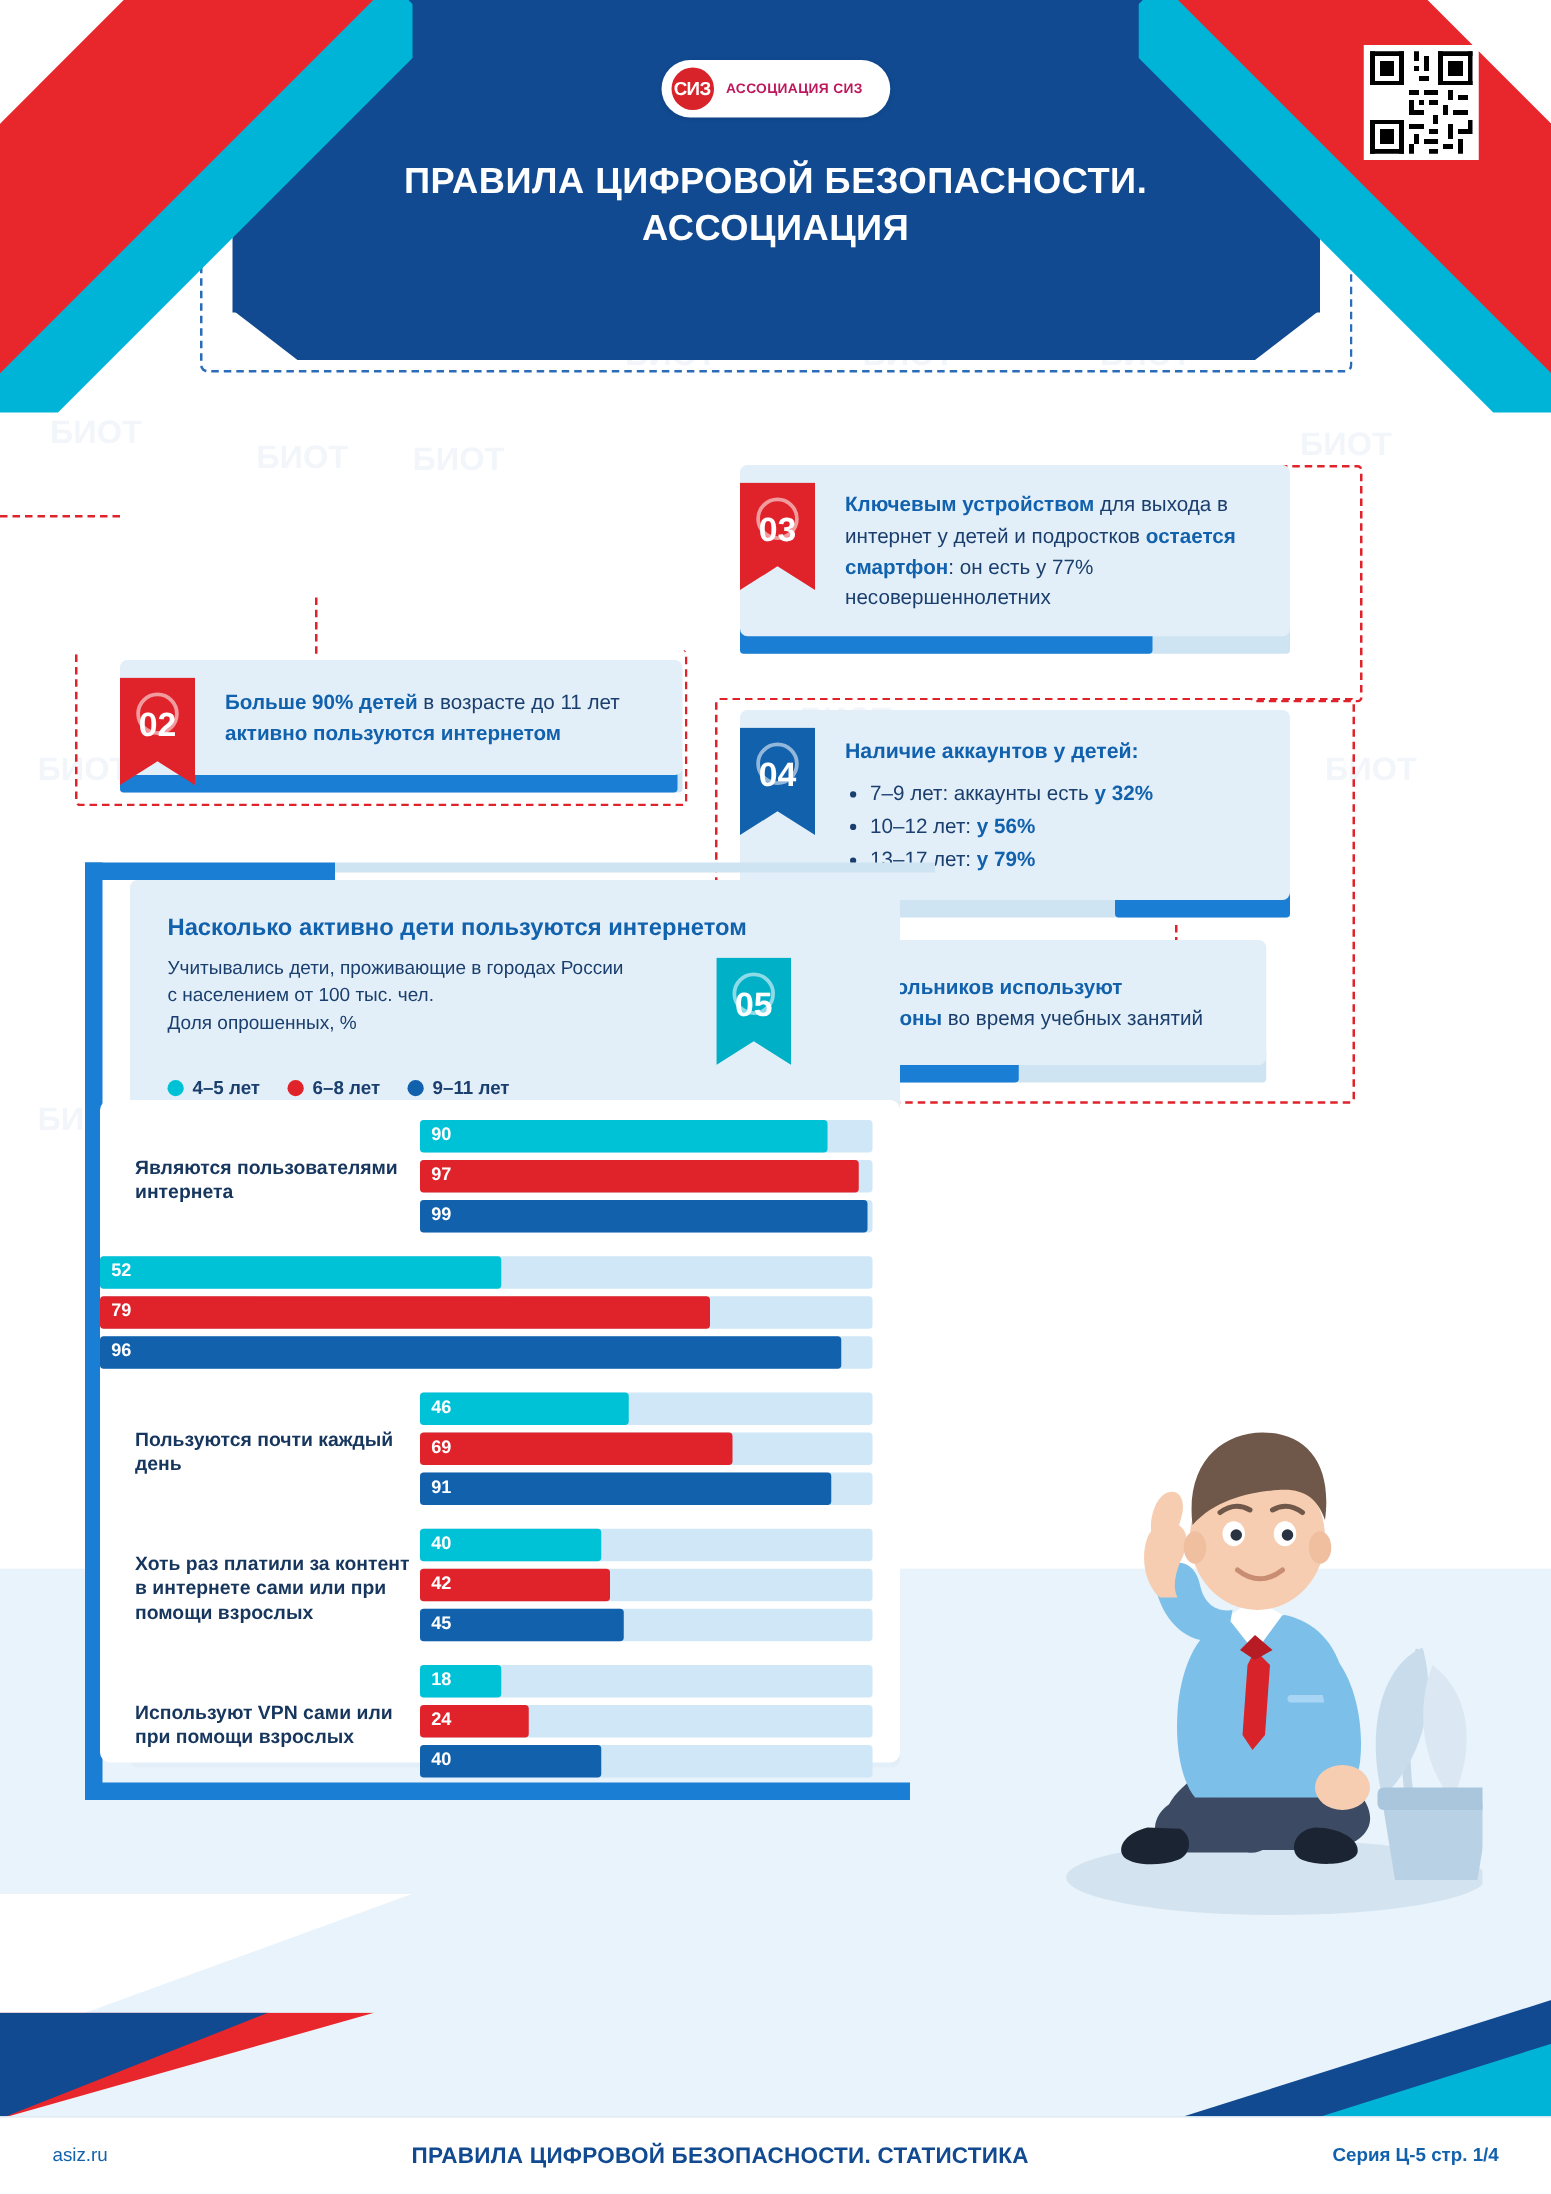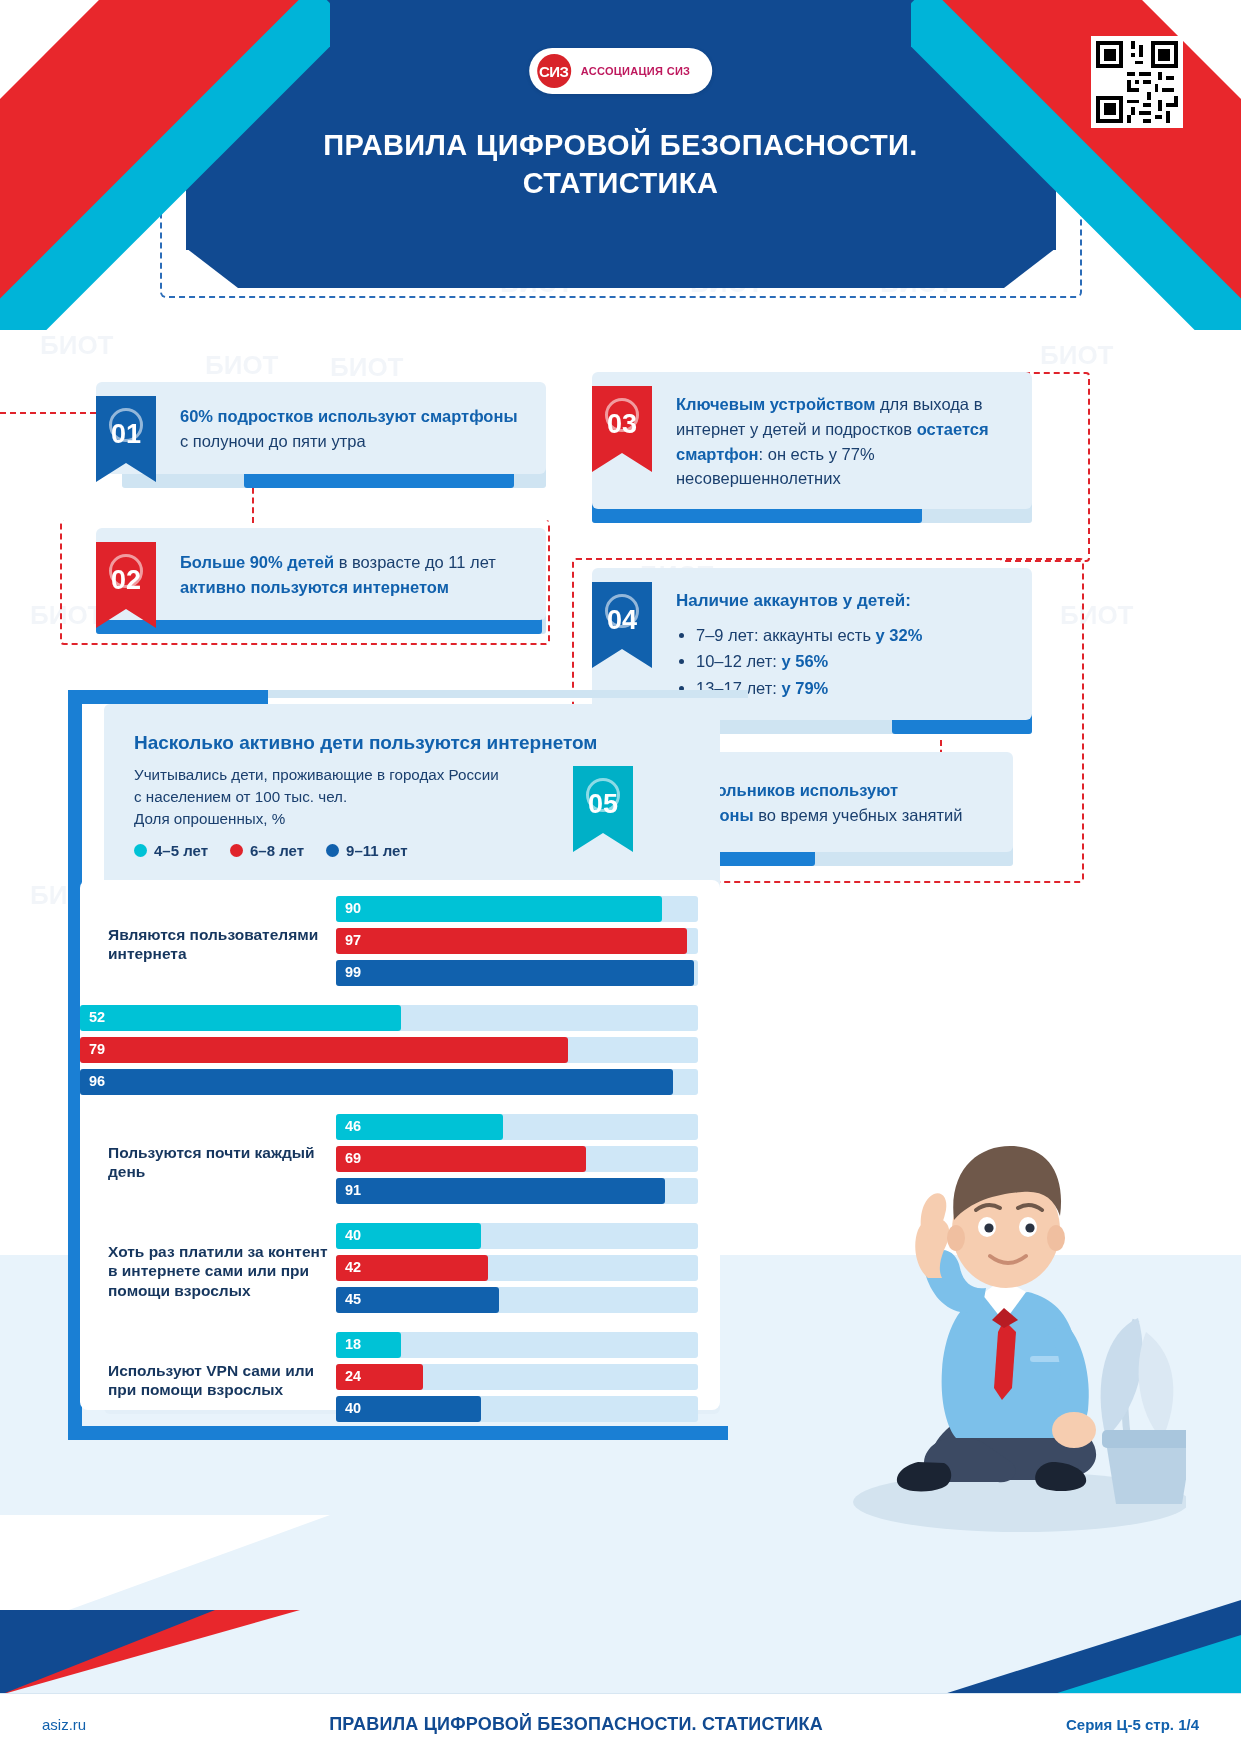--- a/index.html
+++ b/index.html
@@ -130,21 +130,21 @@
   .chart-frame-t { position: absolute; left: 0; top: 0; width: 200px; height: 14px; background:#1a7fd4; }
   .chart-frame-b { position: absolute; left: 0; bottom: 0; width: 660px; height: 14px; background:#1a7fd4; }
   .chart-frame-t2 { position: absolute; left: 200px; top: 0; width: 480px; height: 8px; background:#cfe4f2; }
 
   .chart-card {
     position: absolute; left: 36px; top: 14px; width: 616px; height: 710px;
     background: #e3eff8; border-radius: 6px; padding: 26px 30px 10px 30px;
   }
   .chart-title { color: #1161ad; font-weight: bold; font-size: 19px; line-height: 1.35; }
   .chart-sub { color: #1a3f6e; font-size: 15.2px; line-height: 1.46; margin-top: 8px; }
-  .legend { display: flex; gap: 22px; margin-top: 12px; align-items: center; }
+  .legend { display: flex; gap: 22px; margin-top: 32px; align-items: center; }
   .legend-item { display: flex; align-items: center; gap: 7px; font-size: 15px; font-weight: bold; color: #1a3f6e; }
   .legend-dot { width: 13px; height: 13px; border-radius: 50%; }
 
   .chart-white {
     position: absolute; left: 12px; top: 190px; width: 640px; height: 530px;
     background: #ffffff; border-radius: 8px; padding: 16px 0 0 0;
   }
   .grp { display: flex; align-items: center; margin-bottom: 13px; }
   .grp-label {
     width: 256px; padding-left: 28px; padding-right: 8px;
@@ -223,21 +223,21 @@
       <div class="cyan"></div>
   </div>
 
   <div class="logo-pill">
     <span class="logo-mark">СИЗ</span>
     <span class="logo-text">АССОЦИАЦИЯ СИЗ</span>
   </div>
 
   <div class="header-title">
     <div>ПРАВИЛА ЦИФРОВОЙ БЕЗОПАСНОСТИ.</div>
-    <div>СТАТИСТИКА</div>
+    <div>АССОЦИАЦИЯ</div>
   </div>
 
   <div class="qr">
     <svg width="82" height="82" viewBox="0 0 21 21" shape-rendering="crispEdges">
       <rect width="21" height="21" fill="#fff"></rect>
       <g fill="#000">
         <rect x="0" y="0" width="7" height="1"></rect>
           <rect x="0" y="6" width="7" height="1"></rect>
         <rect x="0" y="0" width="1" height="7"></rect>
           <rect x="6" y="0" width="1" height="7"></rect>
@@ -282,32 +282,20 @@
     </svg>
   </div>
 
   <div class="dashline" style="left:0px; top:412px; width:96px; border-width:0 0 2px 0; border-color:#e0232b;"></div>
   <div class="dashline" style="left:60px; top:520px; width:490px; height:125px; border-width:2px; border-color:#e0232b; border-radius:4px; border-top:none;"></div>
   <div class="dashline" style="left:252px; top:478px; height:45px; border-width:0 0 0 2px; border-color:#e0232b;"></div>
   <div class="dashline" style="left:1000px; top:372px; width:90px; height:190px; border-width:2px; border-color:#e0232b; border-radius:4px; border-left:none;"></div>
   <div class="dashline" style="left:572px; top:558px; width:512px; height:325px; border-width:2px; border-color:#e0232b; border-radius:4px;"></div>
   <div class="dashline" style="left:940px; top:740px; height:35px; border-width:0 0 0 2px; border-color:#e0232b;"></div>
 
-  <div class="card" style="left:96px; top:382px; width:450px;">
-    <div class="shadow-bar" style="left:26px; bottom:-14px; width:424px;"></div>
-    <div class="accent-bar" style="left:148px; bottom:-14px; width:270px; background:#1a7fd4;"></div>
-    <div class="body">
-      <span class="badge blue">
-        <span class="badge-dot"></span>
-        <span style="position:relative;z-index:2">01</span>
-      </span>
-      <span class="hl-blue">60% подростков используют смартфоны</span>
-      <span>с полуночи до пяти утра</span>
-    </div>
-  </div>
 
   <div class="card" style="left:96px; top:528px; width:450px;">
     <div class="shadow-bar" style="left:0px; bottom:-14px; width:450px;"></div>
     <div class="accent-bar" style="left:0px; bottom:-14px; width:446px; background:#1a7fd4;"></div>
     <div class="body">
       <span class="badge red">
         <span class="badge-dot"></span>
         <span style="position:relative;z-index:2">02</span>
       </span>
       <span class="hl-blue">Больше 90% детей</span><span> в возрасте до 11 лет </span><span class="hl-blue">активно пользуются интернетом</span>

